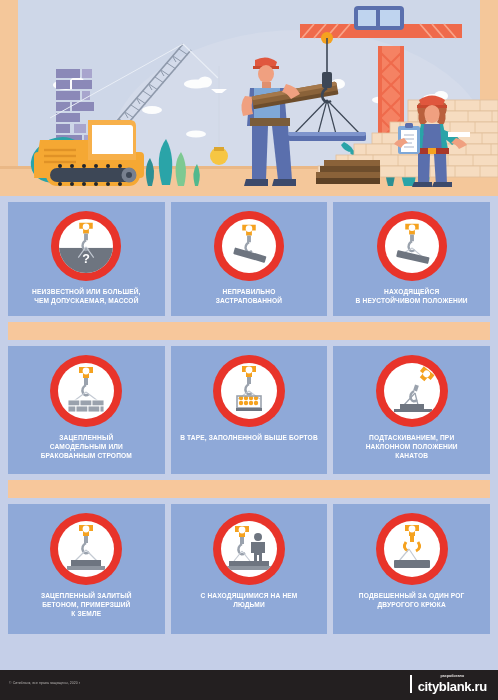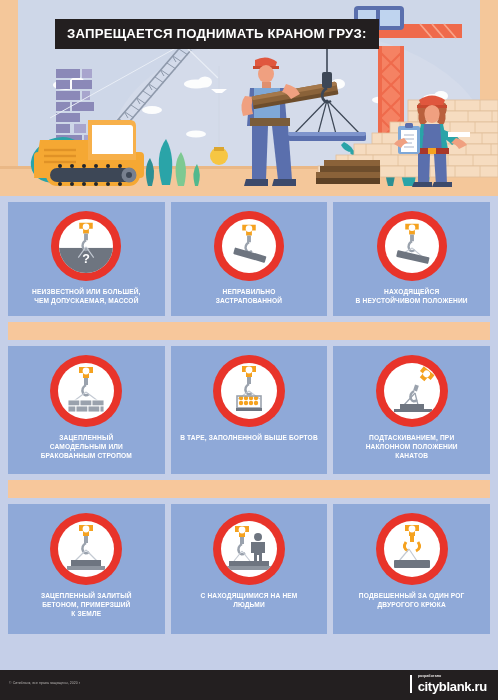--- a/index.html
+++ b/index.html
@@ -86,20 +86,21 @@
     letter-spacing:0.15px;
     padding:7px 5px 0 5px;
     text-transform:uppercase;
   }
 
   
   #footer {
     position:absolute; left:0; top:670px;
     width:498px; height:30px;
     background:#231f20;
+    text-align:center;
   }
   #copyright {
     position:absolute; left:9px; top:11px;
     color:#b9b6b4;
     font-size:3.4px;
     letter-spacing:0.1px;
     white-space:nowrap;
   }
   #brand {
     position:absolute; right:11px; top:5px;
@@ -386,23 +387,20 @@
           <line x1="404" y1="147" x2="414" y2="147"></line>
       </g>
       <rect x="405" y="123" width="8" height="5" rx="1.5" fill="#5a6fad"></rect>
       <path d="M404 138 q-8 2 -10 6 l7 4 q3 -5 7 -5 z" fill="#f0a080"></path>
       <path d="M444 130 q12 4 16 10 l-8 5 q-5 -6 -11 -7 z" fill="#2aa4a8"></path>
       <path d="M456 138 q8 2 11 7 l-8 4 q-3 -5 -8 -6 z" fill="#f0a080"></path>
       <path d="M448 132 h22 v5 h-22 z" fill="#ffffff"></path>
     </g>
   </svg>
 
-  <div id="title-band">
-    <div class="t">ЗАПРЕЩАЕТСЯ ПОДНИМАТЬ КРАНОМ ГРУЗ:</div>
-  </div>
 </div>
 
 <div id="board">
 
   <div class="row r1">
 
     <div class="card">
       <div class="sign">
         <div class="inner">
           <svg viewBox="0 0 56 56">

